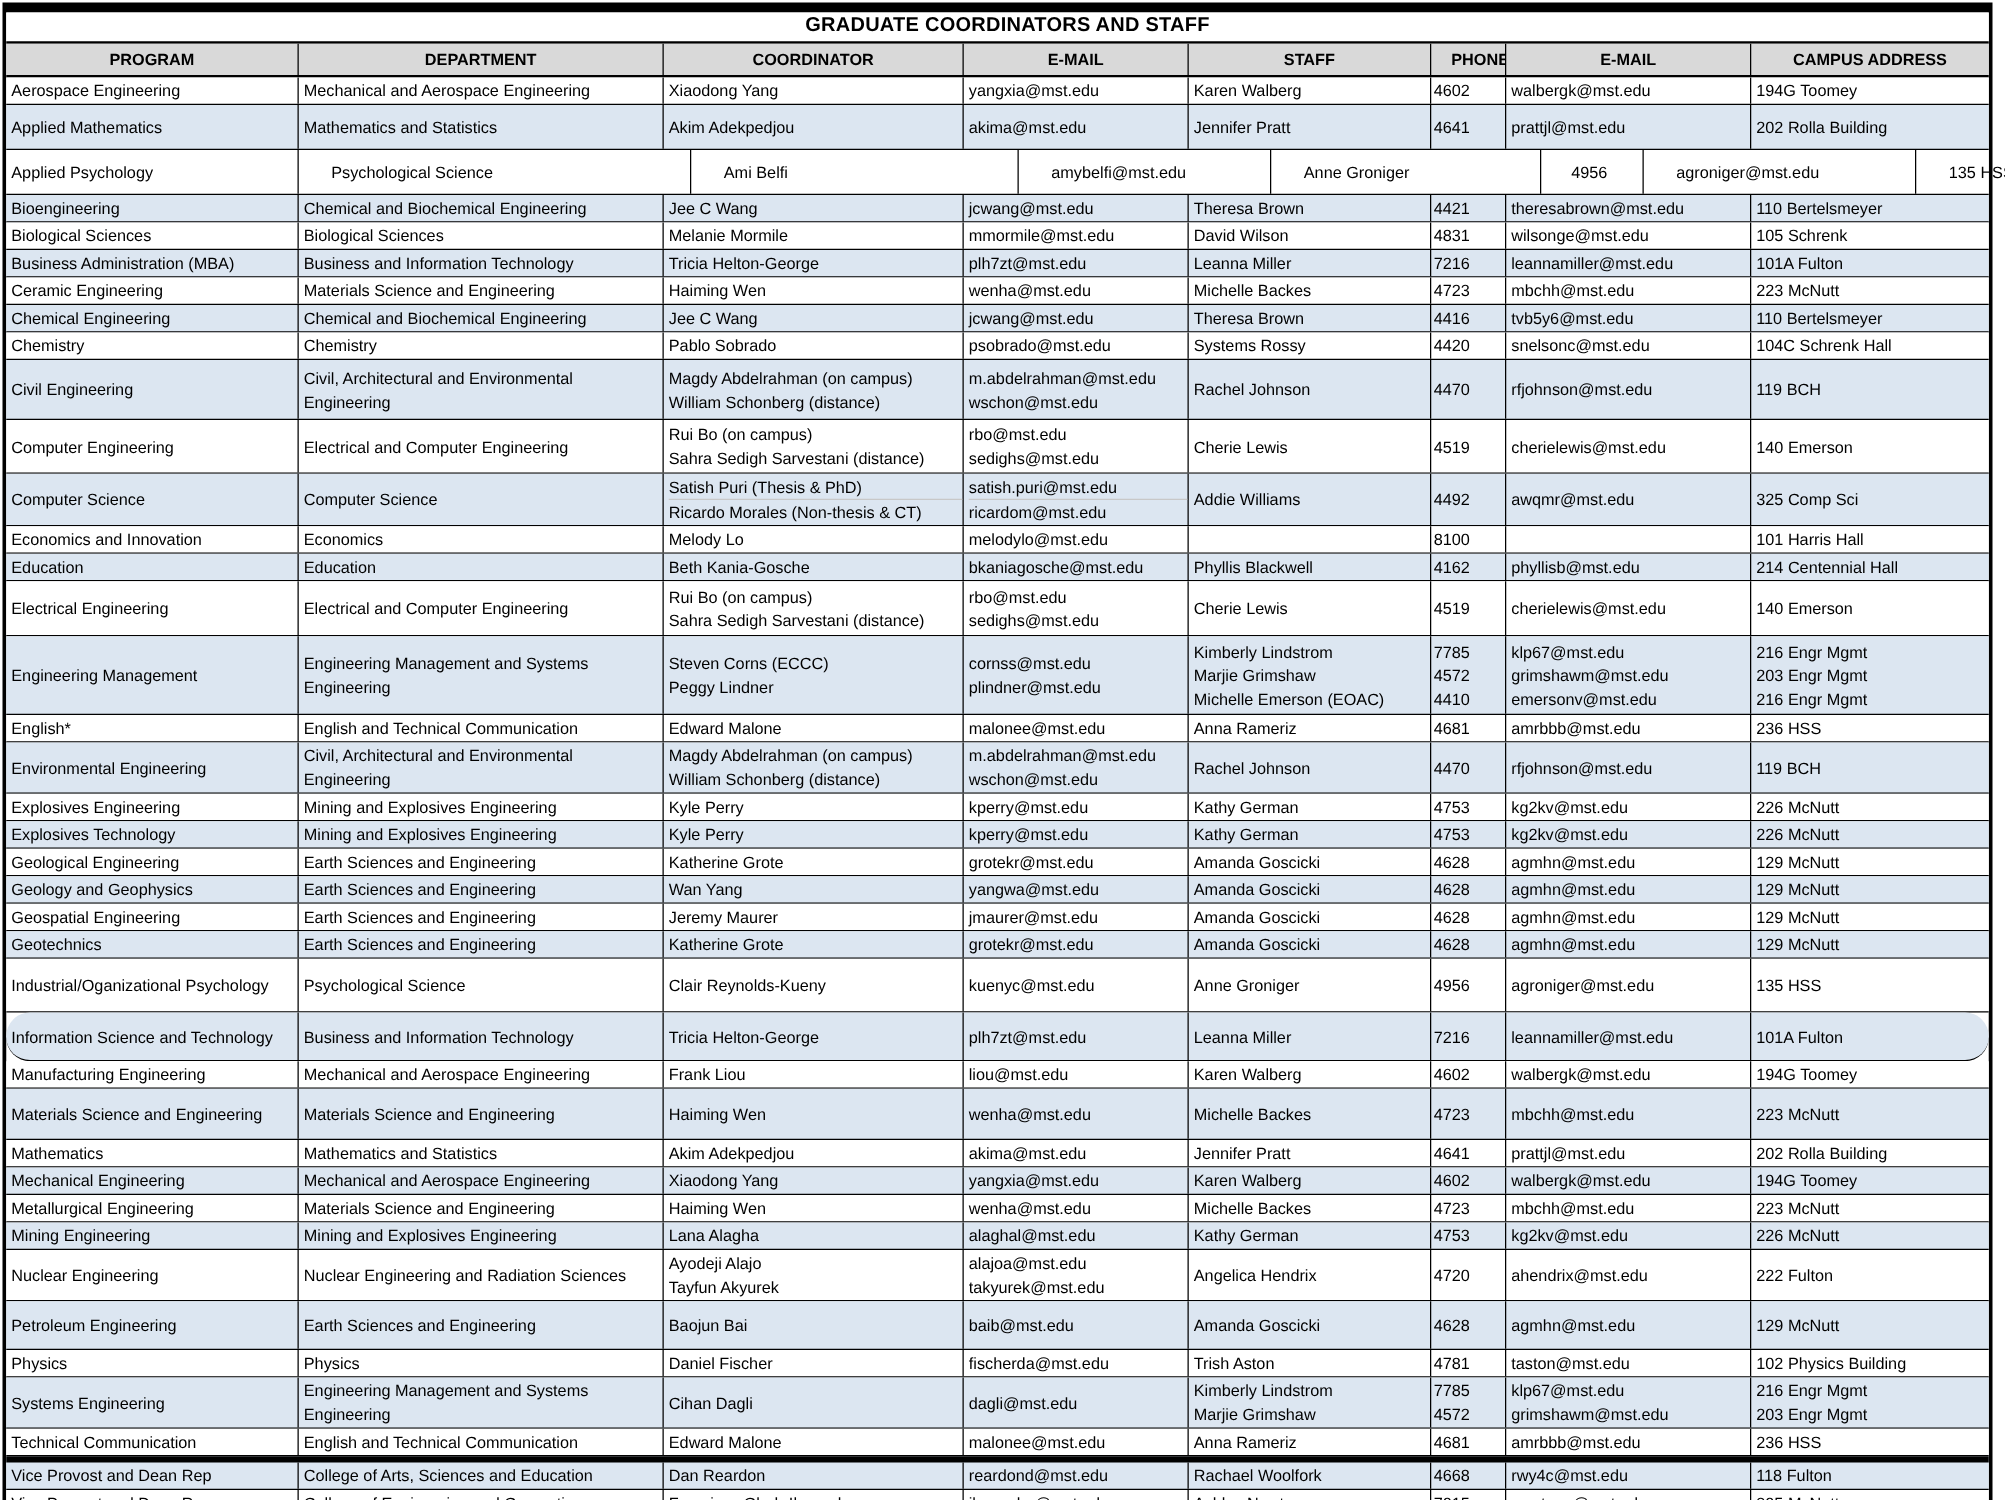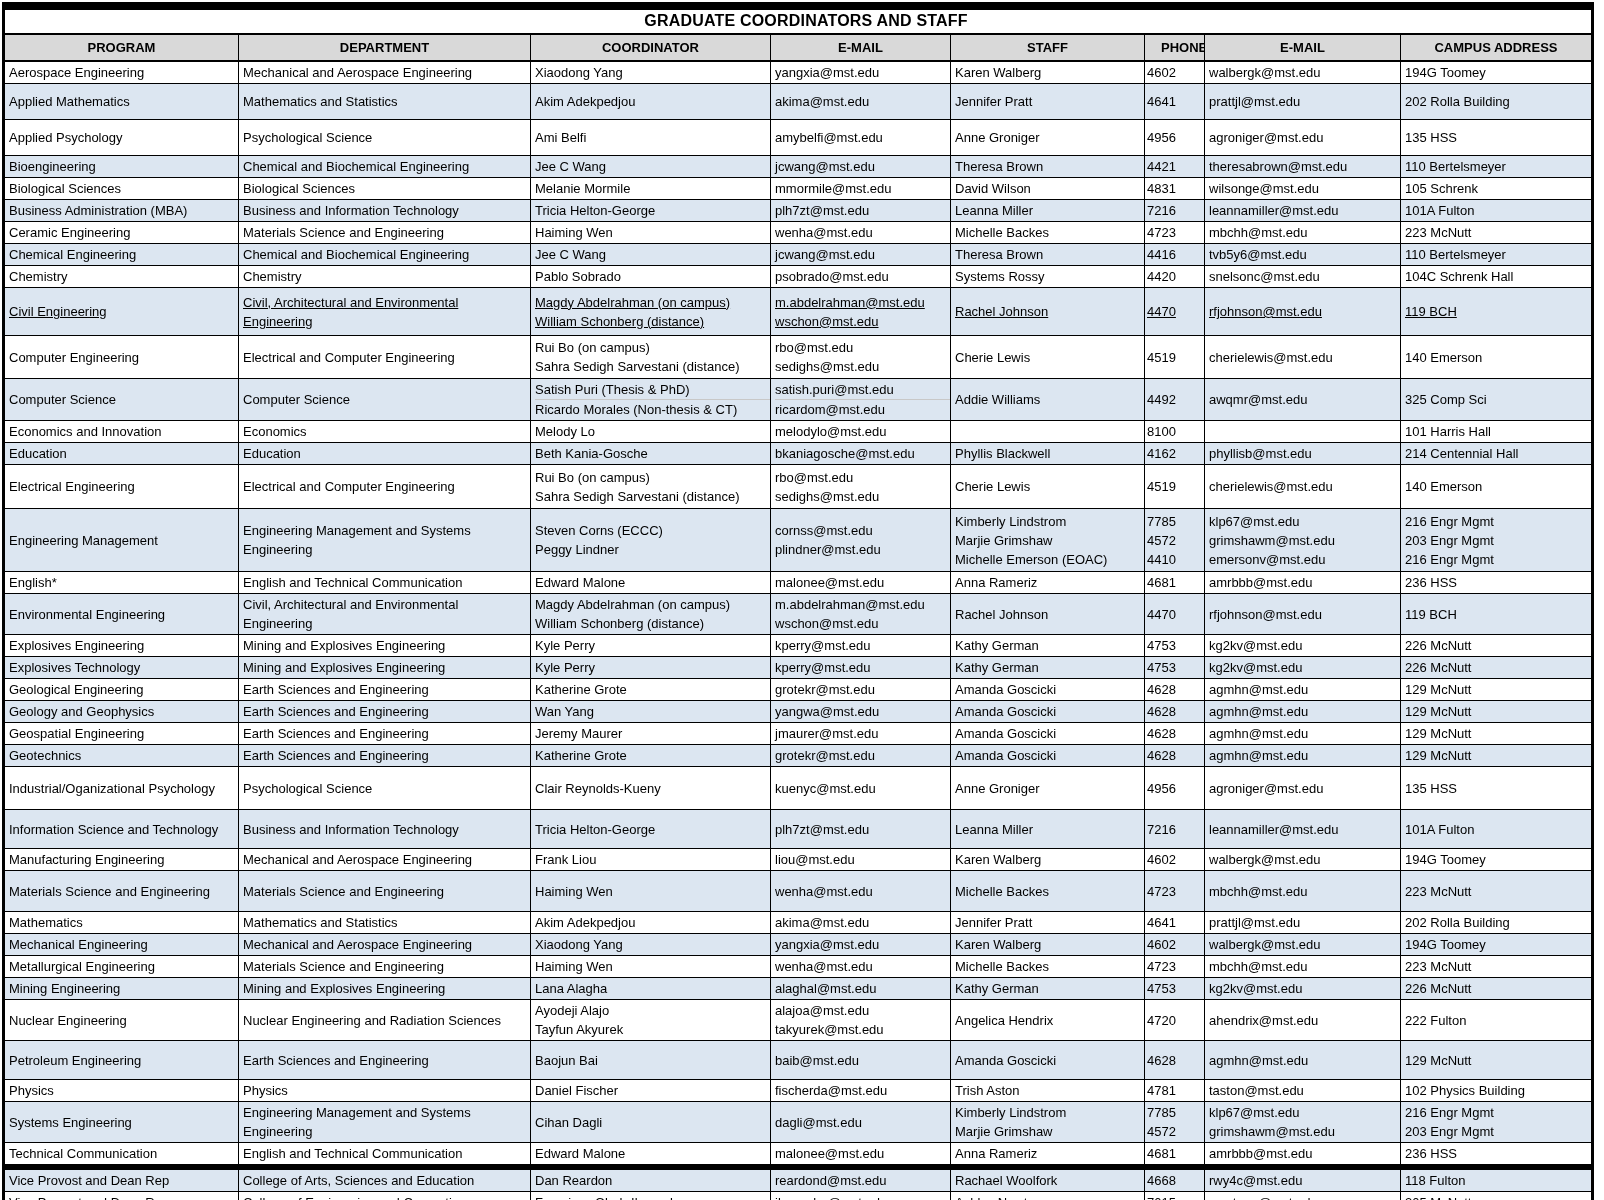--- a/index.html
+++ b/index.html
@@ -116,21 +116,21 @@
     <div class="cell phone">
           <div class="line">4641</div>
         </div>
     <div class="cell">
           <div class="line">prattjl@mst.edu</div>
         </div>
     <div class="cell">
           <div class="line">202 Rolla Building</div>
         </div>
   </div>
-      <div class="grid-row" style="min-height: 35px;">
+      <div class="grid-row" style="min-height: 35px; gap: 22px;">
     <div class="cell">
           <div class="line">Applied Psychology</div>
         </div>
     <div class="cell">
           <div class="line">Psychological Science</div>
         </div>
     <div class="cell">
           <div class="line">Ami Belfi</div>
         </div>
     <div class="cell">
@@ -298,21 +298,21 @@
     <div class="cell phone">
           <div class="line">4420</div>
         </div>
     <div class="cell">
           <div class="line">snelsonc@mst.edu</div>
         </div>
     <div class="cell">
           <div class="line">104C Schrenk Hall</div>
         </div>
   </div>
-      <div class="grid-row stripe" style="min-height: 47px; text-decoration: underline;">
+      <div class="grid-row stripe" style="min-height: 47px;">
     <div class="cell">
           <div class="line">Civil Engineering</div>
         </div>
     <div class="cell">
           <div class="line">Civil, Architectural and Environmental Engineering</div>
         </div>
     <div class="cell">
           <div class="line">Magdy Abdelrahman (on campus)</div>
           <div class="line">William Schonberg (distance)</div>
         </div>
@@ -730,21 +730,21 @@
     <div class="cell phone">
           <div class="line">4956</div>
         </div>
     <div class="cell">
           <div class="line">agroniger@mst.edu</div>
         </div>
     <div class="cell">
           <div class="line">135 HSS</div>
         </div>
   </div>
-      <div class="grid-row stripe" style="min-height: 38px;">
+      <div class="grid-row stripe" style="min-height: 38px; border-radius: 19px;">
     <div class="cell">
           <div class="line">Information Science and Technology</div>
         </div>
     <div class="cell">
           <div class="line">Business and Information Technology</div>
         </div>
     <div class="cell">
           <div class="line">Tricia Helton-George</div>
         </div>
     <div class="cell">

